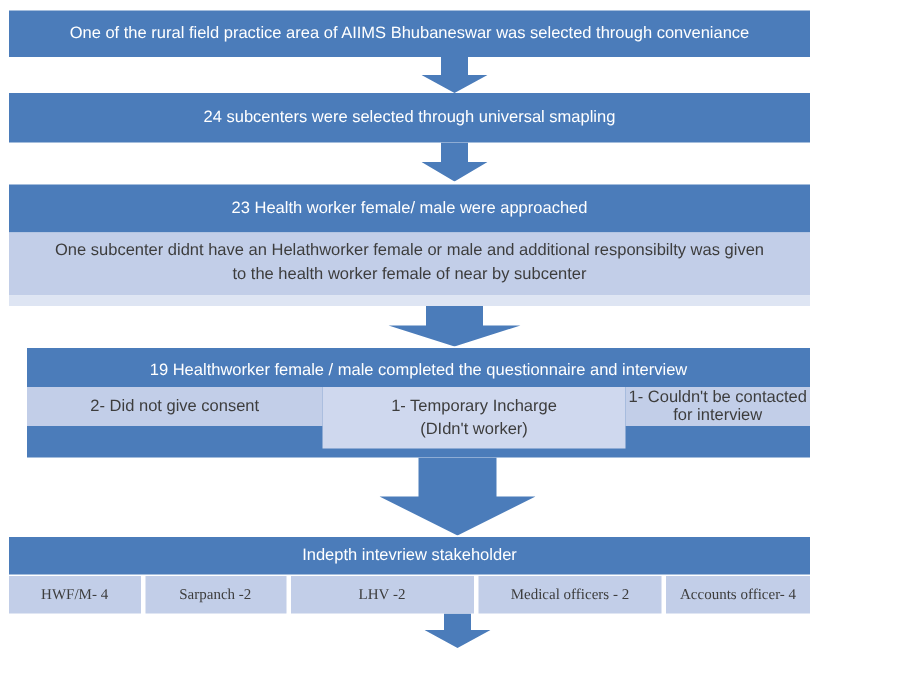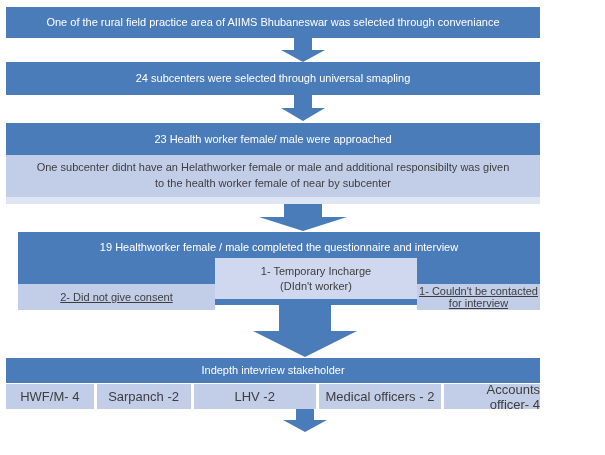--- a/index.html
+++ b/index.html
@@ -61,29 +61,28 @@
     height: 30px;
     color: #ffffff;
     font-size: 11px;
     display: flex;
     align-items: center;
     justify-content: center;
     text-align: center;
   }
   .strip {
     position: absolute;
-    top: 52px; height: 26px;
+    top: 26px; height: 26px;
     background: #c2cee8;
     color: #3d3d3d;
     font-size: 11px;
     display: flex;
     align-items: center;
     justify-content: center;
     text-align: center;
-    text-decoration: underline;
   }
   .strip-left  { left: 0;    width: 197px; }
   .strip-right { left: 399px; right: 0; }
   .centerbox {
     position: absolute;
     left: 197px; width: 202px;
     top: 26px; height: 41px;
     background: #cfd8ee;
     color: #3d3d3d;
     font-size: 11px;
@@ -99,25 +98,26 @@
     position: absolute;
     left: 6px; right: 0;
     top: 384px; height: 25px;
     display: flex;
     gap: 3px;
     background: #ffffff;
   }
   .cell {
     background: #c2cee8;
     color: #3d3d3d;
-    font-size: 13px;
+    font-size: 10px;
     display: flex;
     align-items: center;
     justify-content: center;
     text-align: right;
+    font-family: Liberation Serif, serif;
   }
   .cell-0 { flex: 0 0 16.4%; }
   .cell-1 { flex: 0 0 17.6%; }
   .cell-2 { flex: 0 0 22.9%; }
   .cell-3 { flex: 0 0 22.9%; }
   .cell-4 { flex: 1 1 auto; }
   .box6 { top: 432px; height: 23px; }
   .arrow {
     position: absolute;
     line-height: 0;

